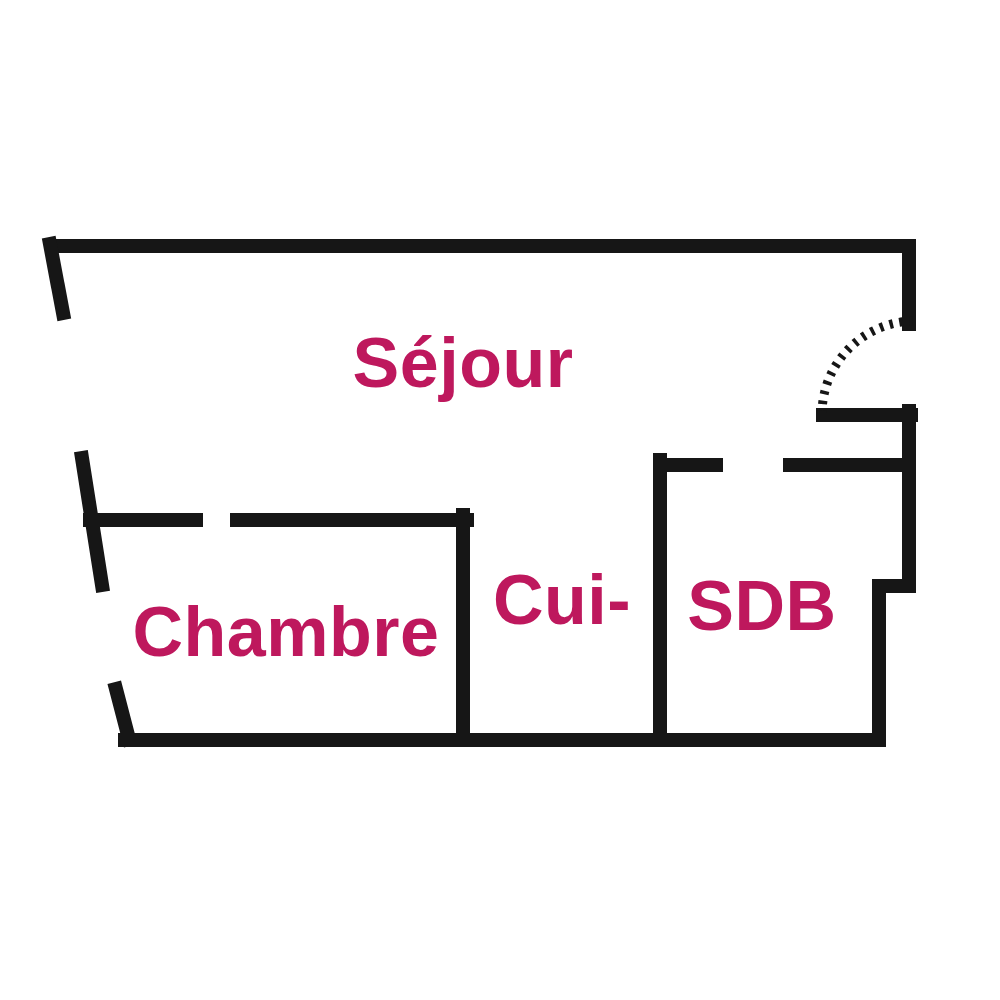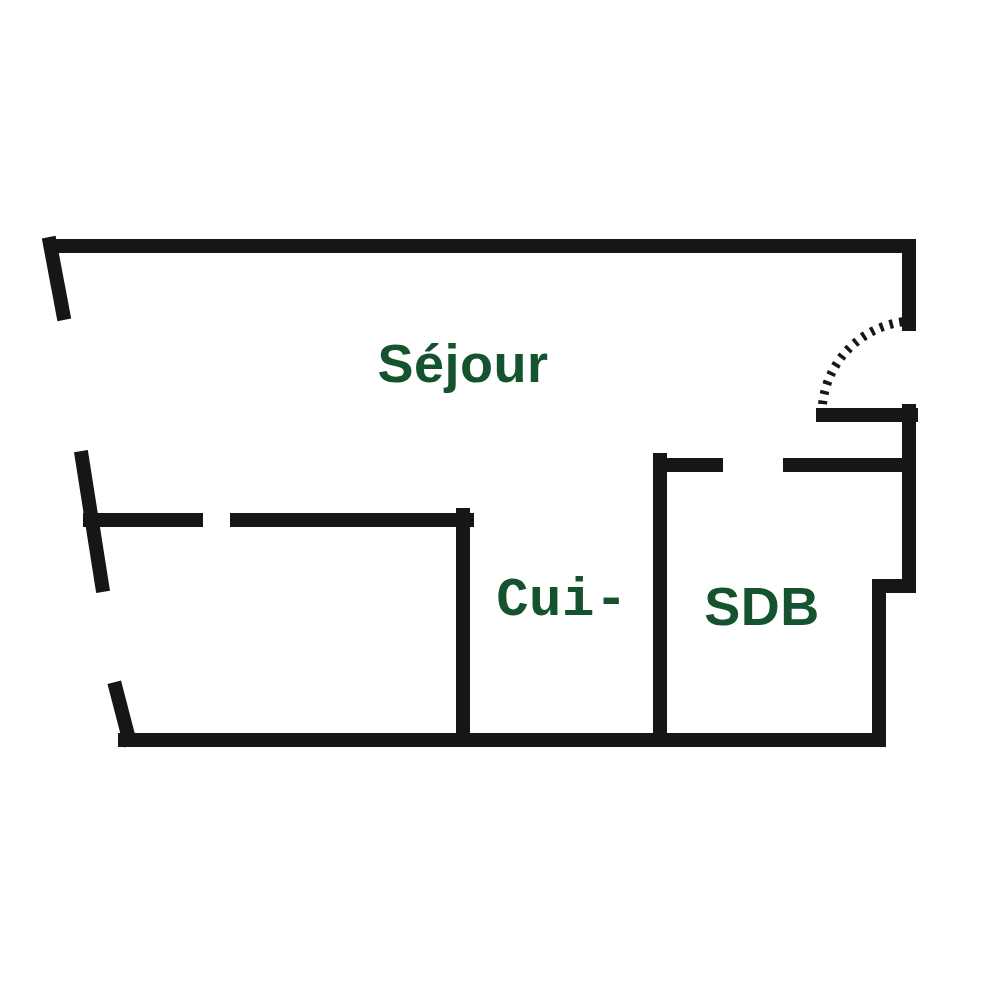--- a/index.html
+++ b/index.html
@@ -19,34 +19,34 @@
   .plan-svg {
     position: absolute;
     inset: 0;
     width: 100%;
     height: 100%;
   }
   .room-label {
     position: absolute;
     transform: translate(-50%, -50%);
     font-weight: 700;
-    font-size: 54px;
+    font-size: 70px;
     letter-spacing: 0.5px;
-    color: #14532d;
+    color: #be185d;
     white-space: nowrap;
     text-align: right;
     line-height: 1.0;
   }
   .room-label .line {
     display: block;
     line-height: 45px;
   }
   #label-sejour  { left: 463px; top: 363px; }
   #label-chambre { left: 286px; top: 632px; }
-  #label-cuisine { left: 562px; top: 600px; font-family: Liberation Mono, monospace; }
+  #label-cuisine { left: 562px; top: 600px; }
   #label-sdb     { left: 762px; top: 606px; }
 </style>
 </head>
 <body>
 
 <div class="canvas">
 
   <svg class="plan-svg" viewBox="0 0 1000 1000" xmlns="http://www.w3.org/2000/svg">
     <g fill="none" stroke="#161616" stroke-width="14" stroke-linecap="square" stroke-linejoin="miter">
 
@@ -64,20 +64,21 @@
       <path d="M 90 520 L 196 520"></path>
       <path d="M 237 520 L 467 520"></path>
       <path d="M 463 515 L 463 740"></path>
     </g>
 
     <path d="M 822 414 A 93 93 0 0 1 915 321" fill="none" stroke="#161616" stroke-width="9" stroke-dasharray="3.5 6.5"></path>
   </svg>
 
   <div class="room-label" id="label-sejour">Séjour</div>
 
+  <div class="room-label" id="label-chambre">Chambre</div>
 
   <div class="room-label" id="label-cuisine">
     <span class="line">Cui-</span>
   </div>
 
   <div class="room-label" id="label-sdb">SDB</div>
 
 </div>
 
 </body></html>

